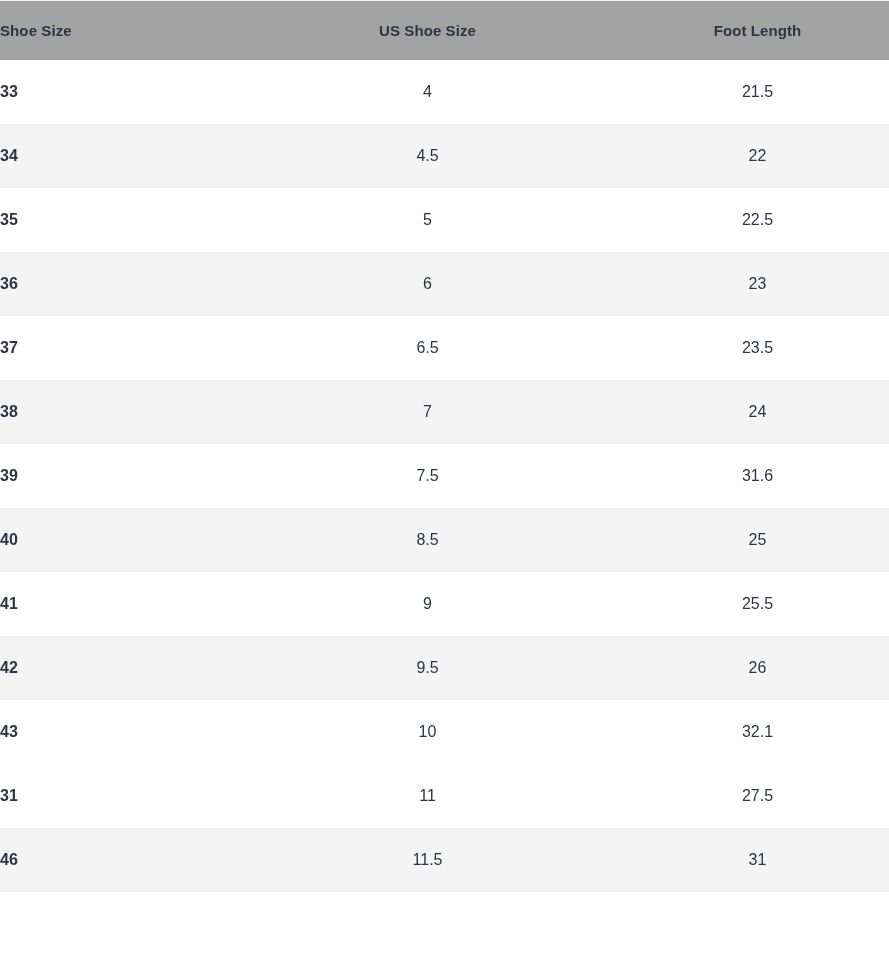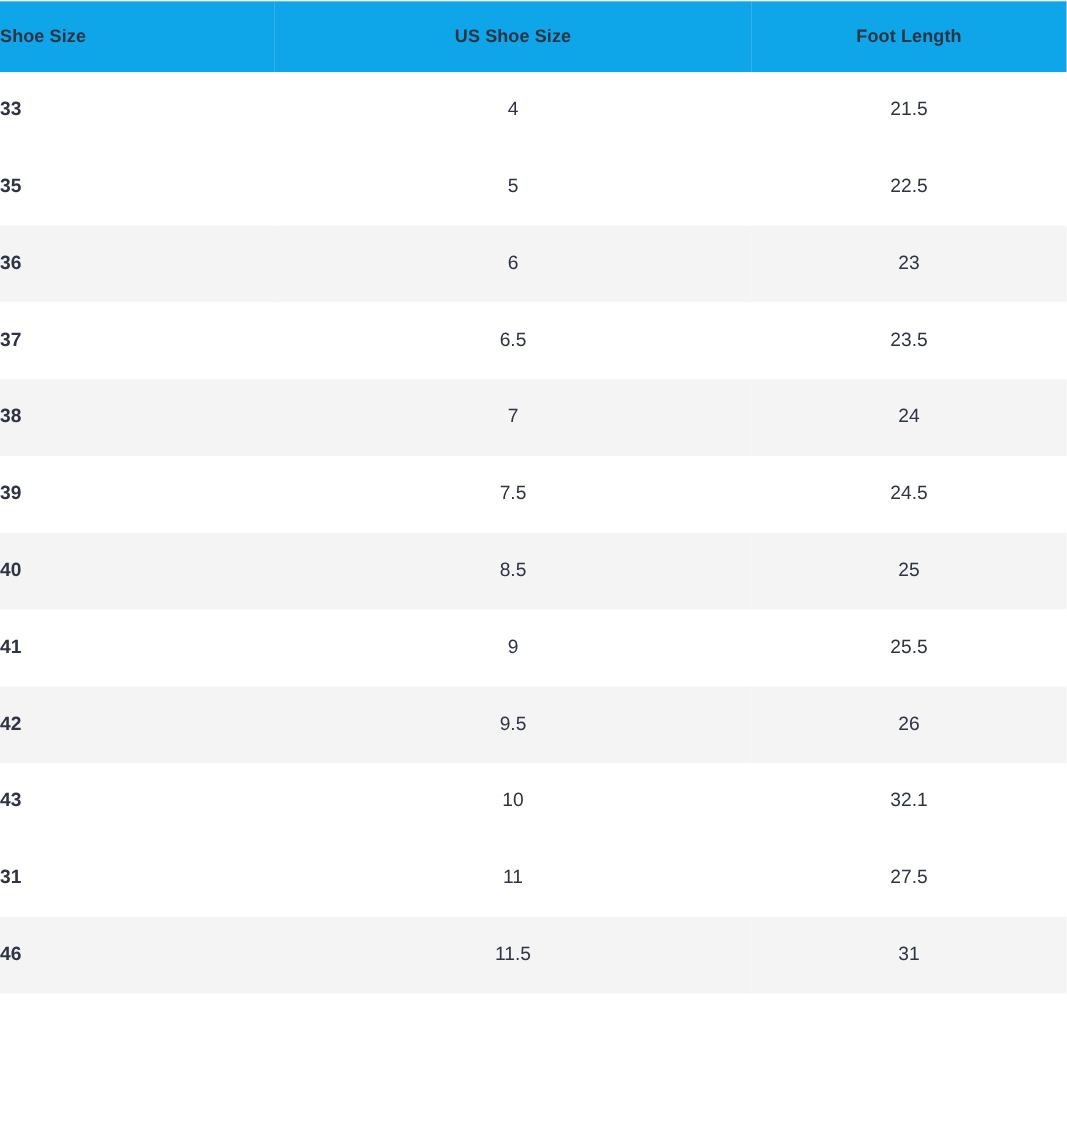--- a/index.html
+++ b/index.html
@@ -31,21 +31,21 @@
   col.c1 { width: 229px; }
   col.c2 { width: 397px; }
   col.c3 { width: 263px; }
 
   
   thead tr.header-row {
     height: 59px;
     background: #f4f4f5;
   }
   thead tr.header-row th {
-    background: #0ea5e9;
+    background: #a3a3a3;
     color: #2f3444;
     font-size: 15px;
     font-weight: bold;
     letter-spacing: 0.1px;
     padding: 0;
     border: 0;
     border-top: 1px solid #efeff1;
     vertical-align: middle;
     white-space: nowrap;
   }
@@ -110,20 +110,25 @@
         <th class="col-head-2">US Shoe Size</th>
         <th class="col-head-3">Foot Length</th>
       </tr>
     </thead>
     <tbody id="table-body">
         <tr class="data-row row-light">
           <td class="cell-shoe-size">33</td>
           <td class="cell-us-size">4</td>
           <td class="cell-foot-length">21.5</td>
         </tr>
+        <tr class="data-row row-shaded">
+          <td class="cell-shoe-size">34</td>
+          <td class="cell-us-size">4.5</td>
+          <td class="cell-foot-length">22</td>
+        </tr>
         <tr class="data-row row-light">
           <td class="cell-shoe-size">35</td>
           <td class="cell-us-size">5</td>
           <td class="cell-foot-length">22.5</td>
         </tr>
         <tr class="data-row row-shaded">
           <td class="cell-shoe-size">36</td>
           <td class="cell-us-size">6</td>
           <td class="cell-foot-length">23</td>
         </tr>
@@ -133,21 +138,21 @@
           <td class="cell-foot-length">23.5</td>
         </tr>
         <tr class="data-row row-shaded">
           <td class="cell-shoe-size">38</td>
           <td class="cell-us-size">7</td>
           <td class="cell-foot-length">24</td>
         </tr>
         <tr class="data-row row-light">
           <td class="cell-shoe-size">39</td>
           <td class="cell-us-size">7.5</td>
-          <td class="cell-foot-length">24.5</td>
+          <td class="cell-foot-length">31.6</td>
         </tr>
         <tr class="data-row row-shaded">
           <td class="cell-shoe-size">40</td>
           <td class="cell-us-size">8.5</td>
           <td class="cell-foot-length">25</td>
         </tr>
         <tr class="data-row row-light">
           <td class="cell-shoe-size">41</td>
           <td class="cell-us-size">9</td>
           <td class="cell-foot-length">25.5</td>

